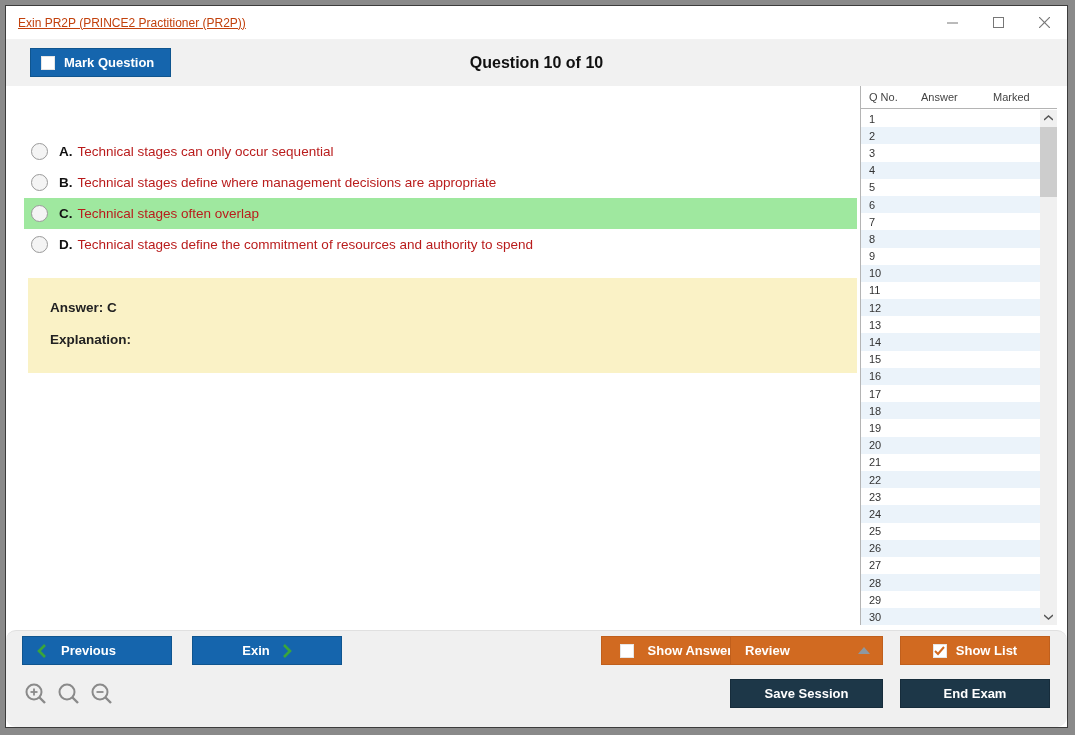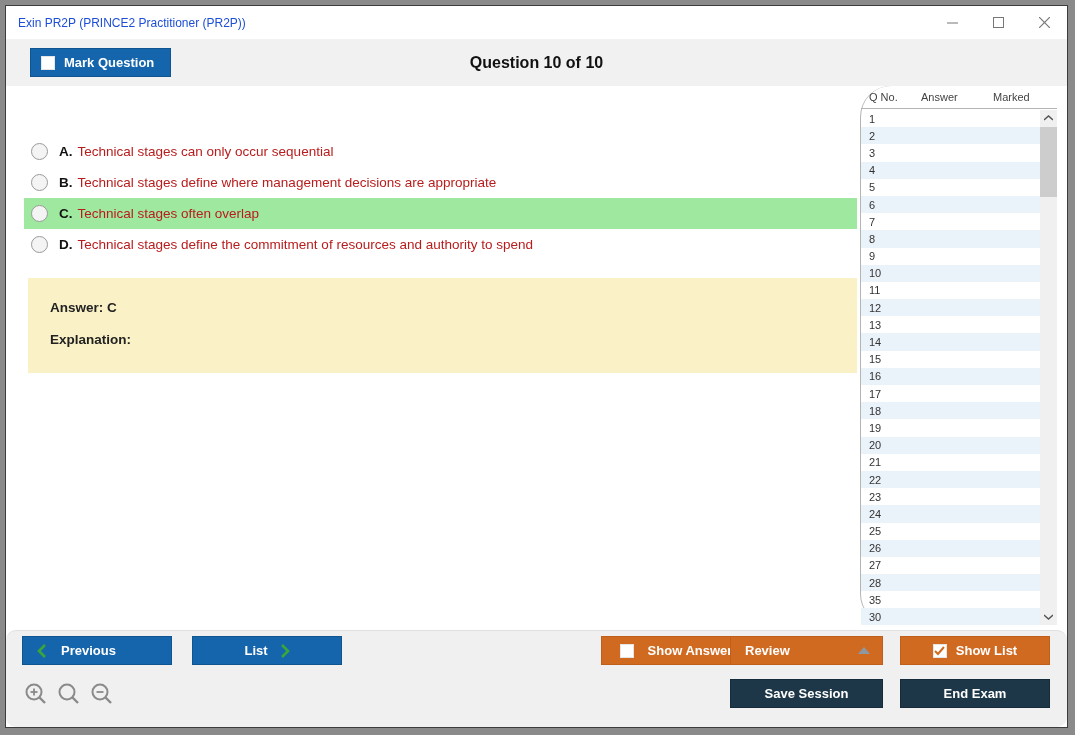--- a/index.html
+++ b/index.html
@@ -15,21 +15,21 @@
     width:1063px; height:723px;
     background:#ffffff;
     border:1px solid #3c3c3c;
   }
   
   .titlebar {
     height:34px; background:#ffffff;
     display:flex; align-items:center;
     border-bottom:1px solid #f2f2f2;
   }
-  .title-text { font-size:12px; color:#1d4ed8; padding-left:12px; flex:1; }
+  .title-text { font-size:12px; color:#c2410c; padding-left:12px; flex:1;text-decoration:underline; }
   .win-controls { display:flex; height:100%; }
   .win-btn {
     width:46px; height:100%;
     display:flex; align-items:center; justify-content:center;
     color:#777; cursor:pointer;
   }
   
   .toolbar {
     height:46px; background:#f1f1f1; position:relative;
   }
@@ -76,21 +76,20 @@
   }
   .answer-line { position:absolute; left:22px; font-size:13.5px; font-weight:bold; color:#222; }
   .answer-line.a1 { top:22px; }
   .answer-line.a2 { top:54px; }
   
   .qlist-panel {
     position:absolute; left:854px; top:0;
     width:197px; height:539px;
     border-left:1px solid #b4b4b4;
     background:#fff;
-    border-radius:31px;
   }
   .qlist-header {
     height:23px; border-bottom:1px solid #b4b4b4;
     position:relative; font-size:11px; color:#444;
   }
   .qh { position:absolute; top:5px; }
   .qh.c1 { left:8px; } .qh.c2 { left:60px; } .qh.c3 { left:132px; }
   .qlist-body { position:absolute; top:24px; left:0; right:17px; bottom:0; overflow:hidden; }
   .qrow {
     height:17.2px; font-size:11px; color:#333;
@@ -236,21 +235,21 @@
           <div class="qrow">19</div>
           <div class="qrow alt">20</div>
           <div class="qrow">21</div>
           <div class="qrow alt">22</div>
           <div class="qrow">23</div>
           <div class="qrow alt">24</div>
           <div class="qrow">25</div>
           <div class="qrow alt">26</div>
           <div class="qrow">27</div>
           <div class="qrow alt">28</div>
-          <div class="qrow">35</div>
+          <div class="qrow">29</div>
           <div class="qrow alt">30</div>
         </div>
       <div class="vscroll">
         <div class="scroll-arrow up">
           <svg width="9" height="6">
               <polyline points="0,5 4.5,1 9,5" fill="none" stroke="#555" stroke-width="1.4"></polyline>
             </svg>
         </div>
         <div class="scroll-thumb"></div>
         <div class="scroll-arrow down">
@@ -263,21 +262,21 @@
   </div>
 
   <div class="footer">
     <div class="btn blue btn-prev">
       <svg width="9" height="14">
           <polyline points="8,1 2,7 8,13" fill="none" stroke="#3aa63a" stroke-width="2.6"></polyline>
         </svg>
       <span>Previous</span>
     </div>
     <div class="btn blue btn-next">
-      <span>List</span>
+      <span>Exin</span>
       <svg width="9" height="14">
           <polyline points="1,1 7,7 1,13" fill="none" stroke="#3aa63a" stroke-width="2.6"></polyline>
         </svg>
     </div>
 
     <div class="btn orange btn-show-answer">
       <span class="checkbox">
         
       </span>
       <span>Show Answer</span>

